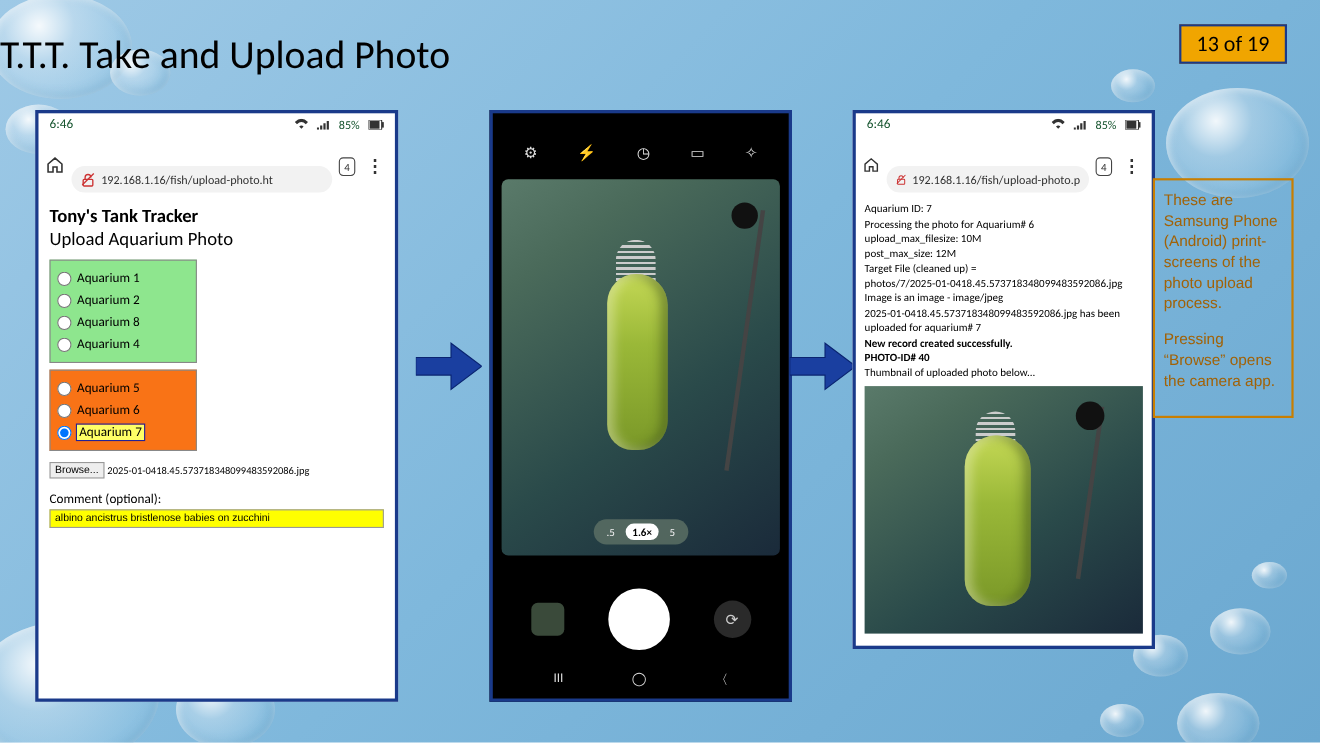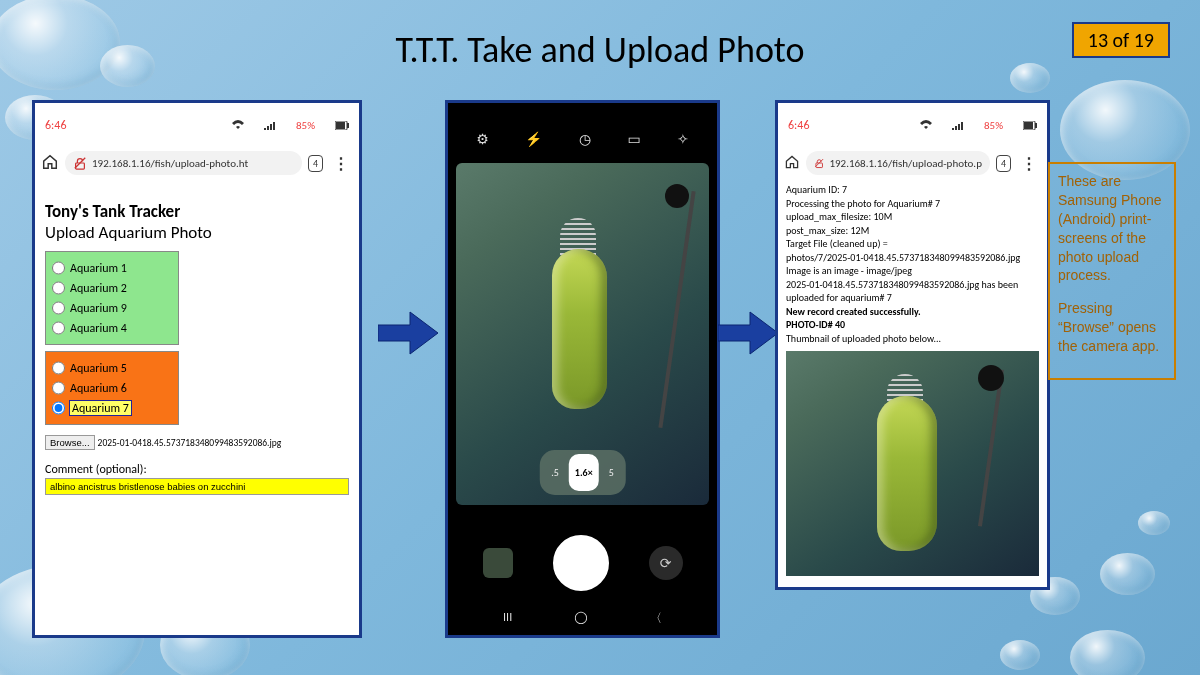--- a/index.html
+++ b/index.html
@@ -30,21 +30,21 @@
   .b11{width:50px;height:38px;bottom:60px;right:120px}
   .b12{width:55px;height:42px;bottom:80px;right:45px}
   .b13{width:32px;height:24px;bottom:140px;right:30px}
   .b14{width:40px;height:30px;bottom:5px;right:160px}
 
   .title {
     position: absolute;
     top: 28px;
     left: 0;
     width: 100%;
-    text-align: center;
+    text-align: left;
     font-size: 36px;
     color: #000;
   }
   .page-badge {
     position: absolute;
     top: 22px;
     right: 30px;
     background: #f0a500;
     border: 2px solid #1a3a8a;
     padding: 4px 14px;
@@ -56,45 +56,45 @@
     position: absolute;
     border: 3px solid #1a3a8a;
     background: #fff;
   }
   .phone1 { top: 100px; left: 32px; width: 330px; height: 538px; }
   .phone2 { top: 100px; left: 445px; width: 275px; height: 538px; background:#000; }
   .phone3 { top: 100px; left: 775px; width: 275px; height: 490px; }
 
   .statusbar {
     display: flex; justify-content: space-between; align-items: center;
-    padding: 15px 10px; font-size: 12px; color:#ef4444;
-  }
-  .statusbar .right { display:flex; gap:20px; align-items:center; font-size:11px;}
+    padding: 3px 10px; font-size: 12px; color:#14532d;
+  }
+  .statusbar .right { display:flex; gap:8px; align-items:center; font-size:11px;}
   .statusbar .right svg{vertical-align:middle}
 
   .addrbar {
     display: flex; align-items: center; gap: 6px;
     padding: 4px 6px; font-size: 11px; color:#333;
   }
   .addrbar .url {
     flex: 1; background:#f2f2f2; border-radius: 14px;
     padding: 5px 8px; display:flex; align-items:center; gap:5px;
-    overflow:hidden; white-space:nowrap;
+    overflow:hidden; white-space:nowrap;margin-top:24px;
   }
   .tabcount { border:1px solid #444; border-radius:4px; padding:1px 4px; font-size:10px;}
   .kebab { font-size:16px; font-weight:bold; padding:0 4px; }
 
   .p1-content { padding: 6px 10px; font-size: 13px; }
-  .p1-h1 { font-size: 17px; font-weight: bold; margin-top:16px; }
+  .p1-h1 { font-size: 17px; font-weight: bold; margin-top:1px; }
   .p1-h2 { font-size: 17px; font-weight: normal; margin-bottom: 8px;}
 
   .aqgroup { border:1px solid #888; margin-bottom:6px; }
   .aqgroup.green { background:#8ee68e; width: 134px; padding:6px;}
   .aqgroup.orange { background:#f97316; width: 134px; padding:6px;}
-  .aqrow { display:flex; gap:5px; padding:3px 0; font-size:12px;}
+  .aqrow { display:flex; align-items:center; gap:5px; padding:3px 0; font-size:12px;}
   .aqrow input { margin:0; }
   .aqrow.sel span { background:#ffff66; outline:1px solid #229; padding:0 2px;}
 
   .browse-row { margin-top:10px; font-size:9.5px; display:flex; align-items:center; gap:3px;}
   .browse-btn { border:1px solid #999; background:#eee; font-size:9.5px; padding:1px 4px;}
   .comment-label { font-size:12px; margin-top:12px; }
   .comment-field { width: 100%; background:#ffff00; border:1px solid #999; padding:2px 4px; font-size:9.5px; margin-top:2px;}
   .upload-btn { border:1px solid #999; background:#eee; padding:3px 8px; font-size:11px; margin-top:12px; }
 
   
@@ -113,21 +113,21 @@
   .spring {
     position:absolute; left:41%; top:16%; width:36px; height:40px;
     background: repeating-linear-gradient(0deg, transparent 0 3px, #ccc 3px 5px);
     border-radius: 18px 18px 0 0;
   }
   .hose{position:absolute;right:12%;top:8%;width:4px;height:70%;background:#444;transform:rotate(8deg)}
   .stone{position:absolute;right:8%;top:6%;width:24px;height:24px;background:#111;border-radius:50%}
   .zoompill { position:absolute; bottom:10px; left:50%; transform:translateX(-50%);
     background: rgba(90,110,100,0.85); border-radius: 15px; padding:4px 12px;
     color:#eee; font-size:10px; display:flex; gap:10px; align-items:center;}
-  .zoompill .mid{background:#fff;color:#000;border-radius:10px;padding:12px 6px;font-size:10px;font-weight:bold}
+  .zoompill .mid{background:#fff;color:#000;border-radius:10px;padding:1px 6px;font-size:10px;font-weight:bold}
   .shutter-row{position:absolute; bottom:44px; left:0; right:0; display:flex; justify-content:center; align-items:center; gap:40px;}
   .thumbmini{width:30px;height:30px;border-radius:6px;background:#3a4a3a}
   .shutter{width:56px;height:56px;border-radius:50%;background:#fff;border:4px solid #fff}
   .cswitch{width:34px;height:34px;border-radius:50%;background:#2a2a2a;color:#ccc;display:flex;align-items:center;justify-content:center;font-size:14px}
   .navrow{position:absolute;bottom:6px;left:0;right:0;display:flex;justify-content:space-around;color:#ddd;font-size:12px;padding:2px 24px}
 
   
   .p3-content{padding:4px 8px;font-size:10px;line-height:1.35}
   .p3-content .bold{font-weight:bold}
   .thumb3 {
@@ -230,21 +230,21 @@
       <label class="aqrow">
           <input type="radio" name="a" style="">
           <span>Aquarium 1</span>
         </label>
       <label class="aqrow">
           <input type="radio" name="a" style="">
           <span>Aquarium 2</span>
         </label>
       <label class="aqrow">
           <input type="radio" name="a" style="">
-          <span>Aquarium 9</span>
+          <span>Aquarium 8</span>
         </label>
       <label class="aqrow">
           <input type="radio" name="a" style="">
           <span>Aquarium 4</span>
         </label>
     </div>
     <div class="aqgroup orange">
       <label class="aqrow">
           <input type="radio" name="a" style="">
           <span>Aquarium 5</span>
@@ -344,21 +344,21 @@
           <line x1="2" y1="14" x2="14" y2="2" stroke="#c33" stroke-width="1.4"></line>
         </svg>
       <span>192.168.1.16/fish/upload-photo.p</span>
     </span>
     <span class="tabcount">4</span>
     <span class="kebab">⋮</span>
   </div>
 
   <div class="p3-content">
     <div>Aquarium ID: 7</div>
-    <div>Processing the photo for Aquarium# 7</div>
+    <div>Processing the photo for Aquarium# 6</div>
     <div>upload_max_filesize: 10M</div>
     <div>post_max_size: 12M</div>
     <div>Target File (cleaned up) =</div>
     <div>photos/7/2025-01-0418.45.573718348099483592086.jpg</div>
     <div>Image is an image - image/jpeg</div>
     <div>2025-01-0418.45.573718348099483592086.jpg has been uploaded for aquarium# 7</div>
     <div class="bold">New record created successfully.</div>
     <div class="bold">PHOTO-ID# 40</div>
     <div>Thumbnail of uploaded photo below...</div>
     <div class="thumb3">

